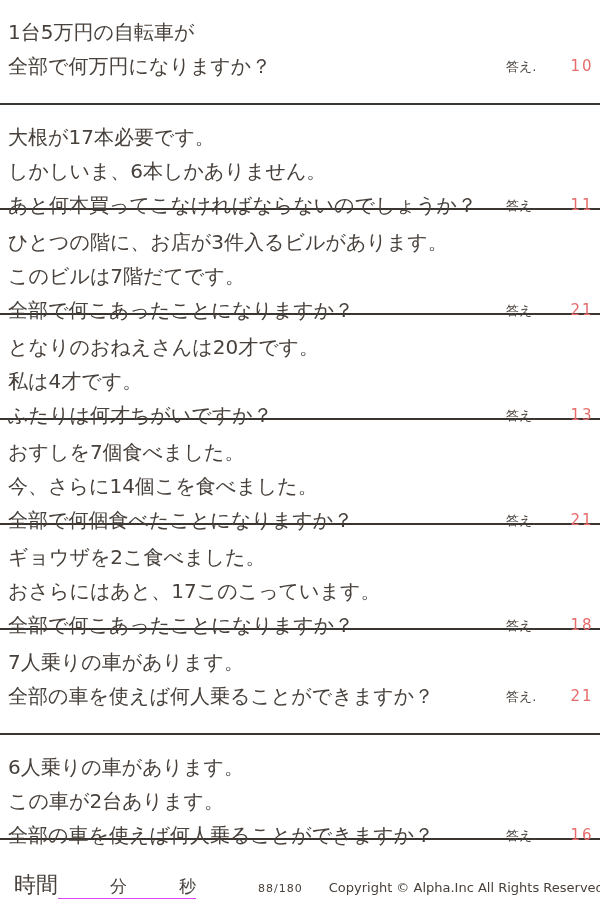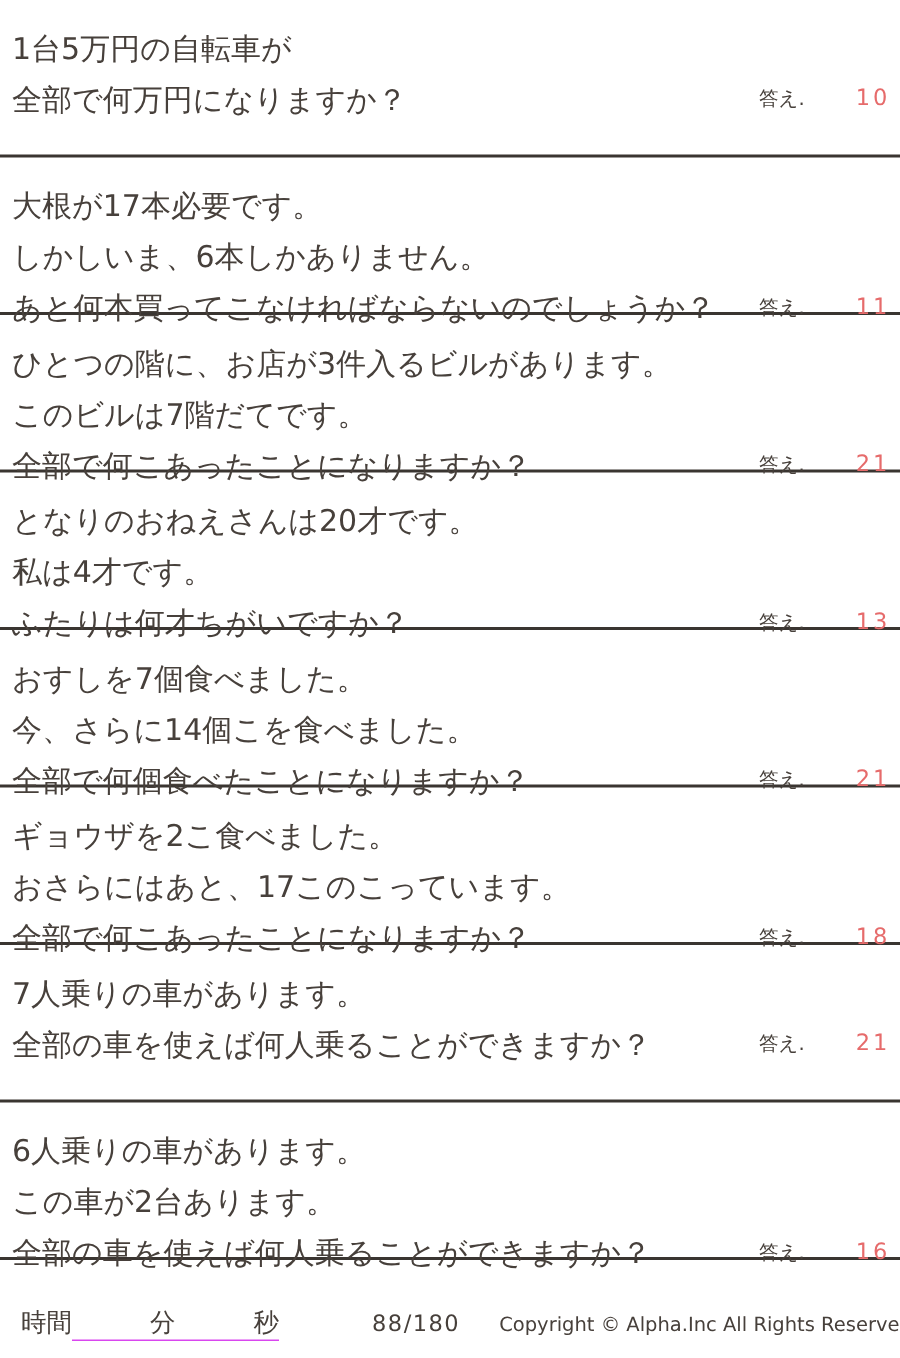--- a/index.html
+++ b/index.html
@@ -58,35 +58,35 @@
     margin-left: 22px;
     letter-spacing: 2px;
   }
   .footer {
     height: 63px;
     box-sizing: border-box;
     padding: 30px 0 0 14px;
     white-space: nowrap;
   }
   .time-label {
-    font-size: 17px;
+    font-size: 22px;
   }
   .time-blank {
     display: inline-block;
     border-bottom: 1px solid #d946ef;
     font-size: 17px;
     vertical-align: baseline;
   }
   .time-spacer {
     display: inline-block;
     width: 52px;
     height: 1px;
   }
   .page-number {
-    font-size: 15px;
+    font-size: 11px;
     margin-left: 62px;
     letter-spacing: 1px;
   }
   .copyright {
     font-size: 13px;
     margin-left: 26px;
   }
 </style>
 </head>
 <body>

